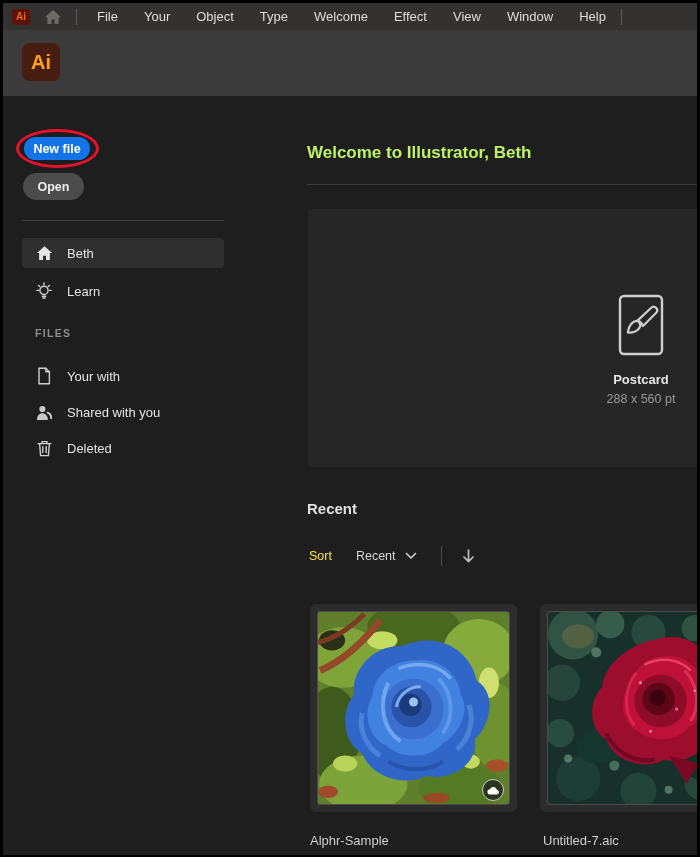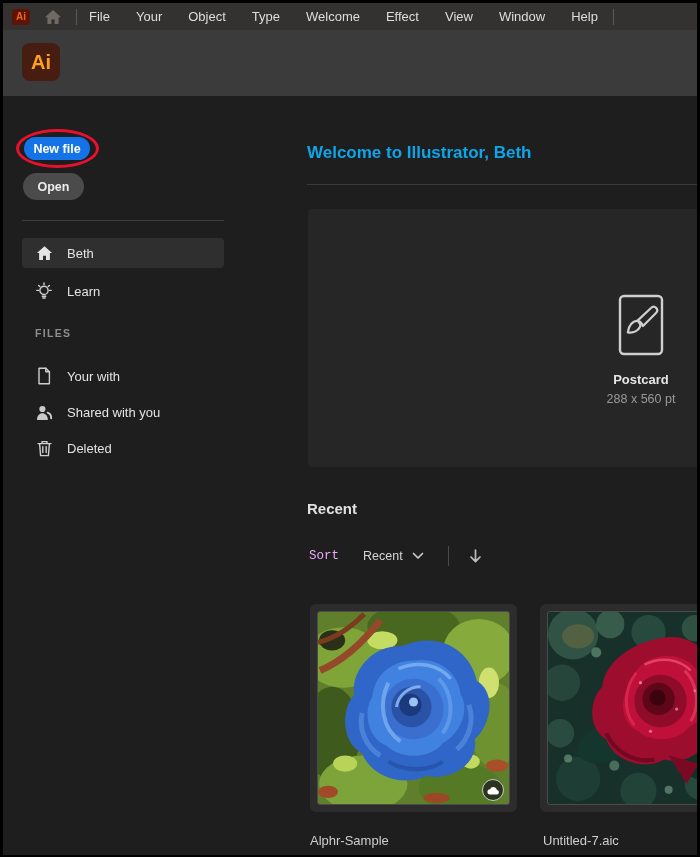--- a/index.html
+++ b/index.html
@@ -13,21 +13,21 @@
   .frame{position:relative;width:700px;height:857px;background:#000;overflow:hidden;
          -webkit-font-smoothing:antialiased;}
   
   .menubar{position:absolute;left:3px;top:3px;right:3px;height:27px;background:#343231;
            display:flex;align-items:center;color:#dedede;font-size:13px;}
   .mb-logo{width:18px;height:16px;margin-left:9px;border-radius:3px;background:#5e1307;
            color:#ee6718;font-size:10px;font-weight:bold;display:flex;align-items:center;
            justify-content:center;flex:0 0 auto;}
   .mb-home{margin-left:14px;display:flex;align-items:center;}
   .mb-sep{width:1px;height:16px;background:#5a5a5a;margin-left:14px;flex:0 0 auto;}
-  .menu-items{display:flex;margin-left:12px;column-gap:26px;}
+  .menu-items{display:flex;margin-left:20px;column-gap:26px;}
   .menu-item{white-space:nowrap;}
   
   .header{position:absolute;left:3px;top:30px;right:3px;height:66px;background:#3b3b3b;}
   .app-logo{position:absolute;left:19px;top:13px;width:38px;height:38px;border-radius:8px;
             background:var(--logo-maroon);color:var(--logo-orange);font-size:20px;font-weight:bold;
             display:flex;align-items:center;justify-content:center;}
   
   .content{position:absolute;left:3px;top:96px;right:3px;bottom:2px;background:#1e1e1f;overflow:hidden;}
   
   .btn{display:flex;align-items:center;justify-content:center;border:none;cursor:pointer;
@@ -39,34 +39,34 @@
   .btn-open{position:absolute;left:20px;top:77px;width:61px;height:27px;border-radius:14px;
             background:#4b4b4b;font-size:12.5px;color:#ededed;}
   .side-divider{position:absolute;left:19px;top:124px;width:202px;height:1px;background:#3c3c3c;}
   .nav-row{position:absolute;left:19px;width:202px;height:30px;display:flex;align-items:center;
            padding-left:13px;column-gap:14px;color:#e3e3e3;font-size:13px;border-radius:4px;cursor:pointer;}
   .nav-row.active{background:#2f2f30;}
   .nav-icon{width:18px;height:18px;flex:0 0 auto;display:flex;align-items:center;justify-content:center;}
   .files-heading{position:absolute;left:32px;top:231px;font-size:10.5px;font-weight:bold;
                  letter-spacing:1.3px;color:#8d8d8d;}
   
-  .welcome{position:absolute;left:304px;top:47px;font-size:17px;font-weight:600;color:#0ea5e9;}
+  .welcome{position:absolute;left:304px;top:47px;font-size:17px;font-weight:600;color:#bef264;}
   .main-divider{position:absolute;left:304px;top:88px;right:0;height:1px;background:#3a3a3a;}
   .presets-panel{position:absolute;left:305px;top:113px;right:0;height:258px;background:#262627;
                  border-radius:4px 0 0 4px;}
   .preset{position:absolute;top:84px;width:150px;display:flex;flex-direction:column;
           align-items:center;cursor:pointer;}
   .preset-1{left:103px;}  .preset-2{left:258px;}
   .preset-iconbox{height:64px;display:flex;align-items:flex-end;justify-content:center;margin-bottom:15px;}
   .preset-name{font-size:13px;font-weight:bold;color:#e6e6e6;}
   .preset-size{font-size:12.5px;color:#9a9a9a;margin-top:5px;}
   .recent-heading{position:absolute;left:304px;top:404px;font-size:15px;font-weight:bold;color:#e0e0e0;}
   .sort-row{position:absolute;left:306px;top:449px;height:22px;display:flex;align-items:center;
             font-size:12.5px;}
-  .sort-label{color:#f0abfc;font-family:Liberation Mono, monospace;}
+  .sort-label{color:#fde047;}
   .sort-dropdown{display:flex;align-items:center;column-gap:9px;margin-left:24px;color:#d6d6d6;cursor:pointer;}
   .sort-divider{width:1px;height:20px;background:#4a4a4a;margin-left:24px;}
   .sort-dir{margin-left:20px;display:flex;align-items:center;cursor:pointer;}
   
   .card{position:absolute;top:508px;width:207px;height:208px;background:#2c2c2c;border-radius:6px;cursor:pointer;}
   .card-1{left:307px;}  .card-2{left:537px;}
   .card-img{position:absolute;inset:8px;border-radius:2px;overflow:hidden;
             outline:1px solid rgba(255,255,255,.15);}
   .card-img svg{display:block;width:100%;height:100%;}
   .cloud-badge{position:absolute;right:13px;bottom:11px;width:22px;height:22px;border-radius:50%;

